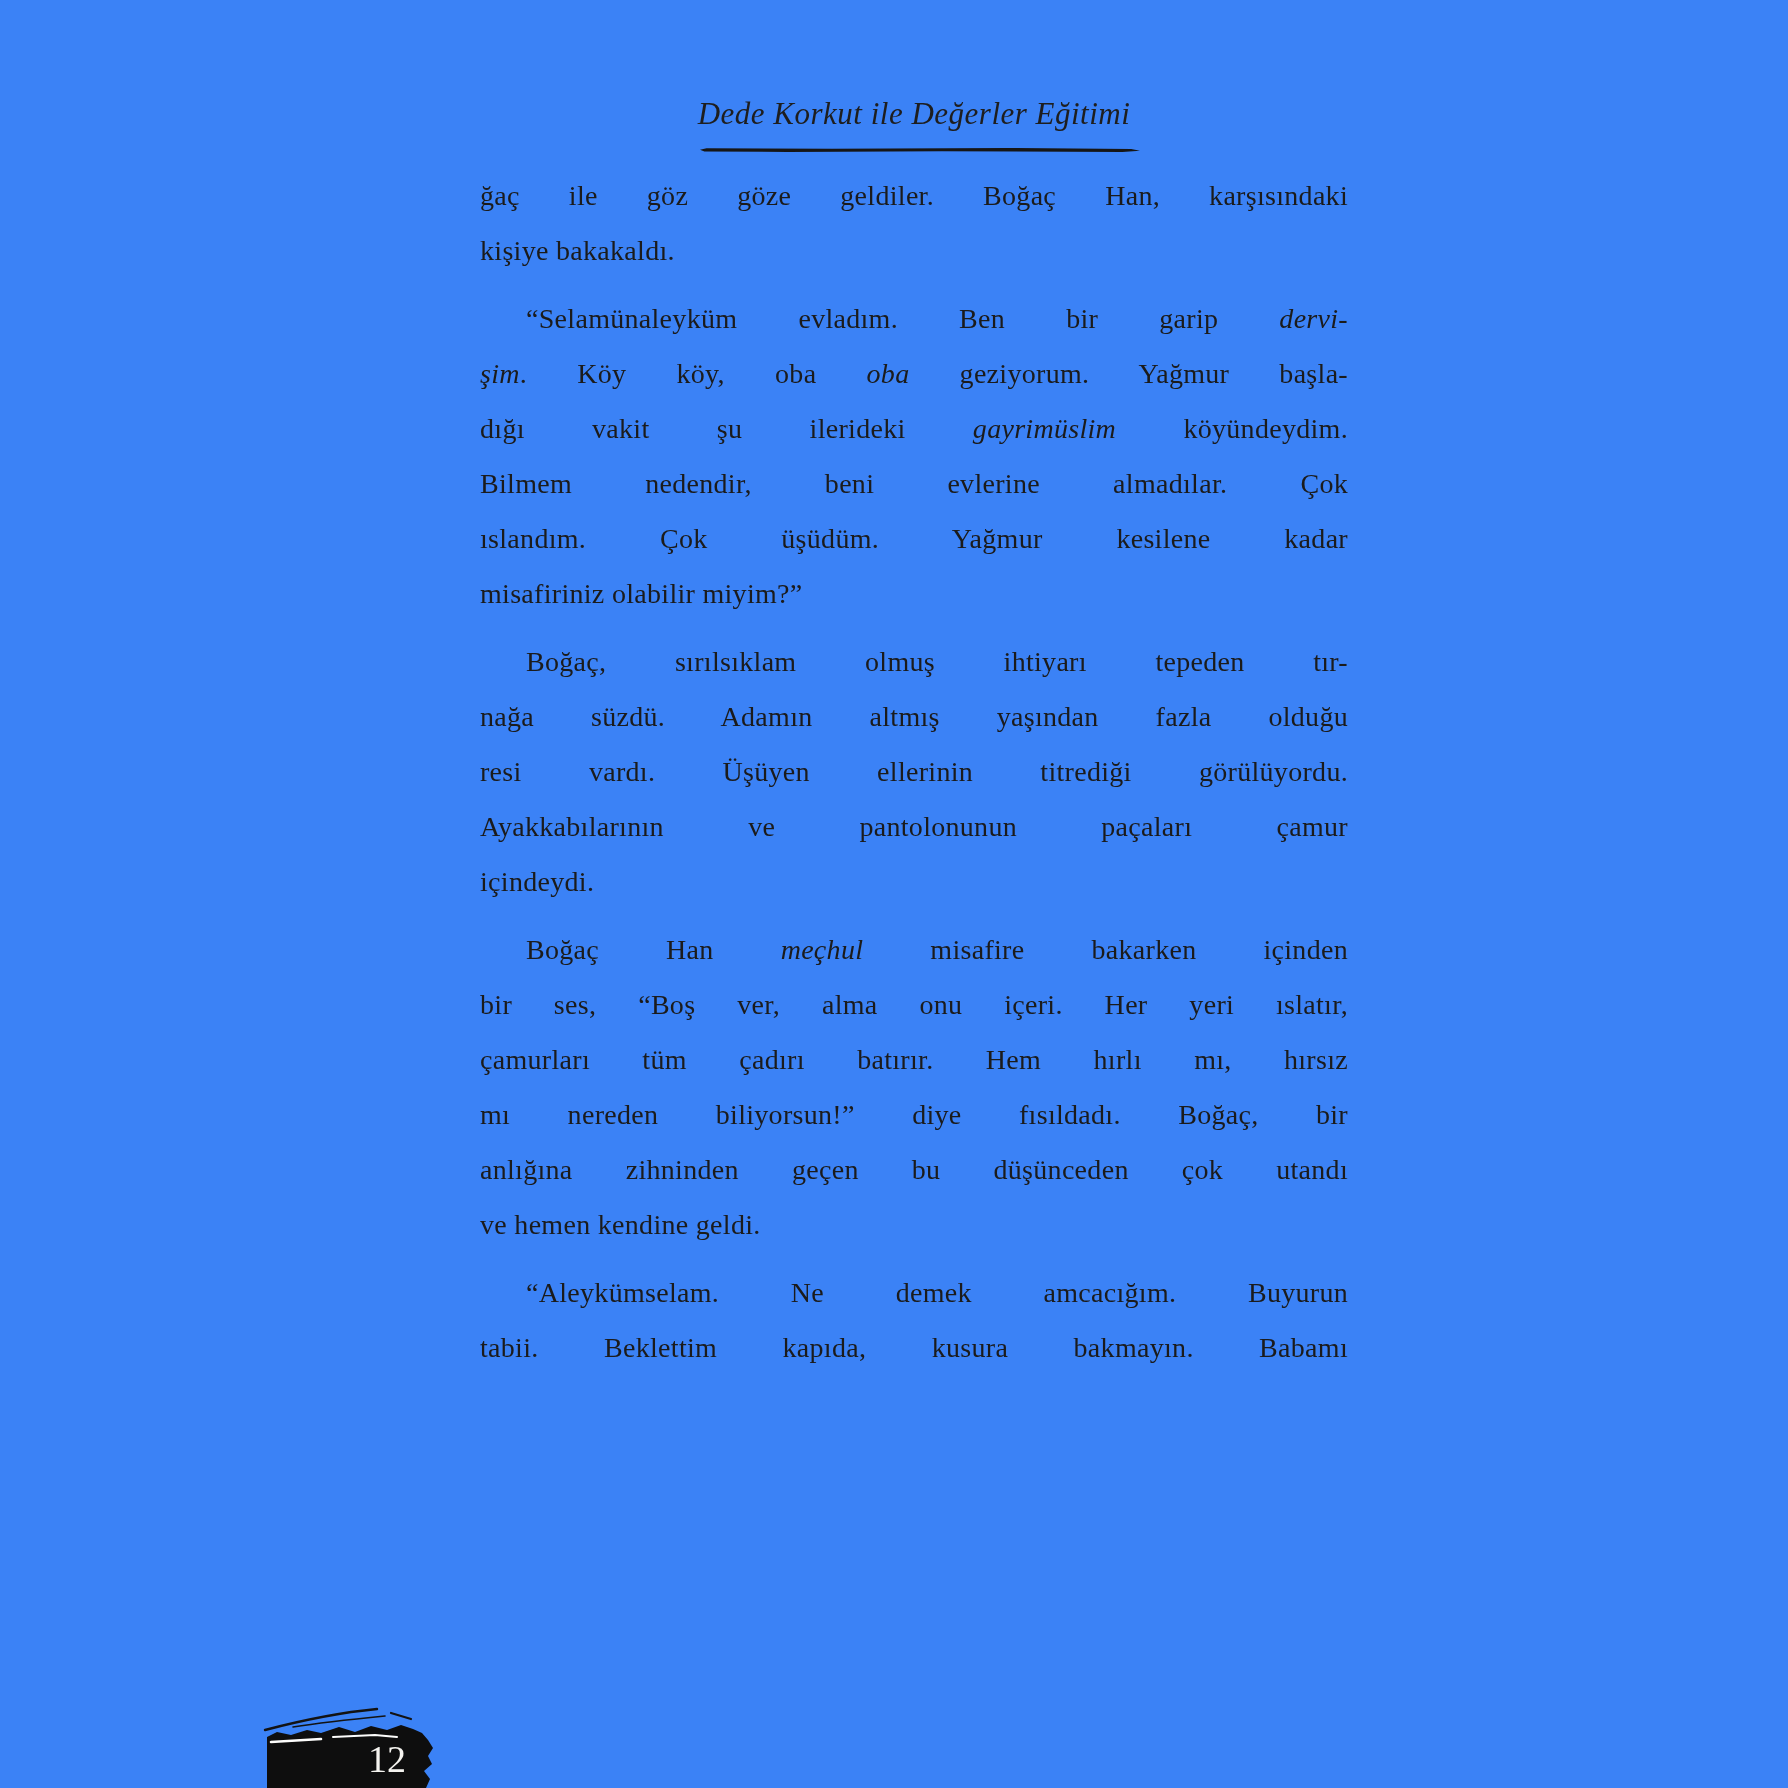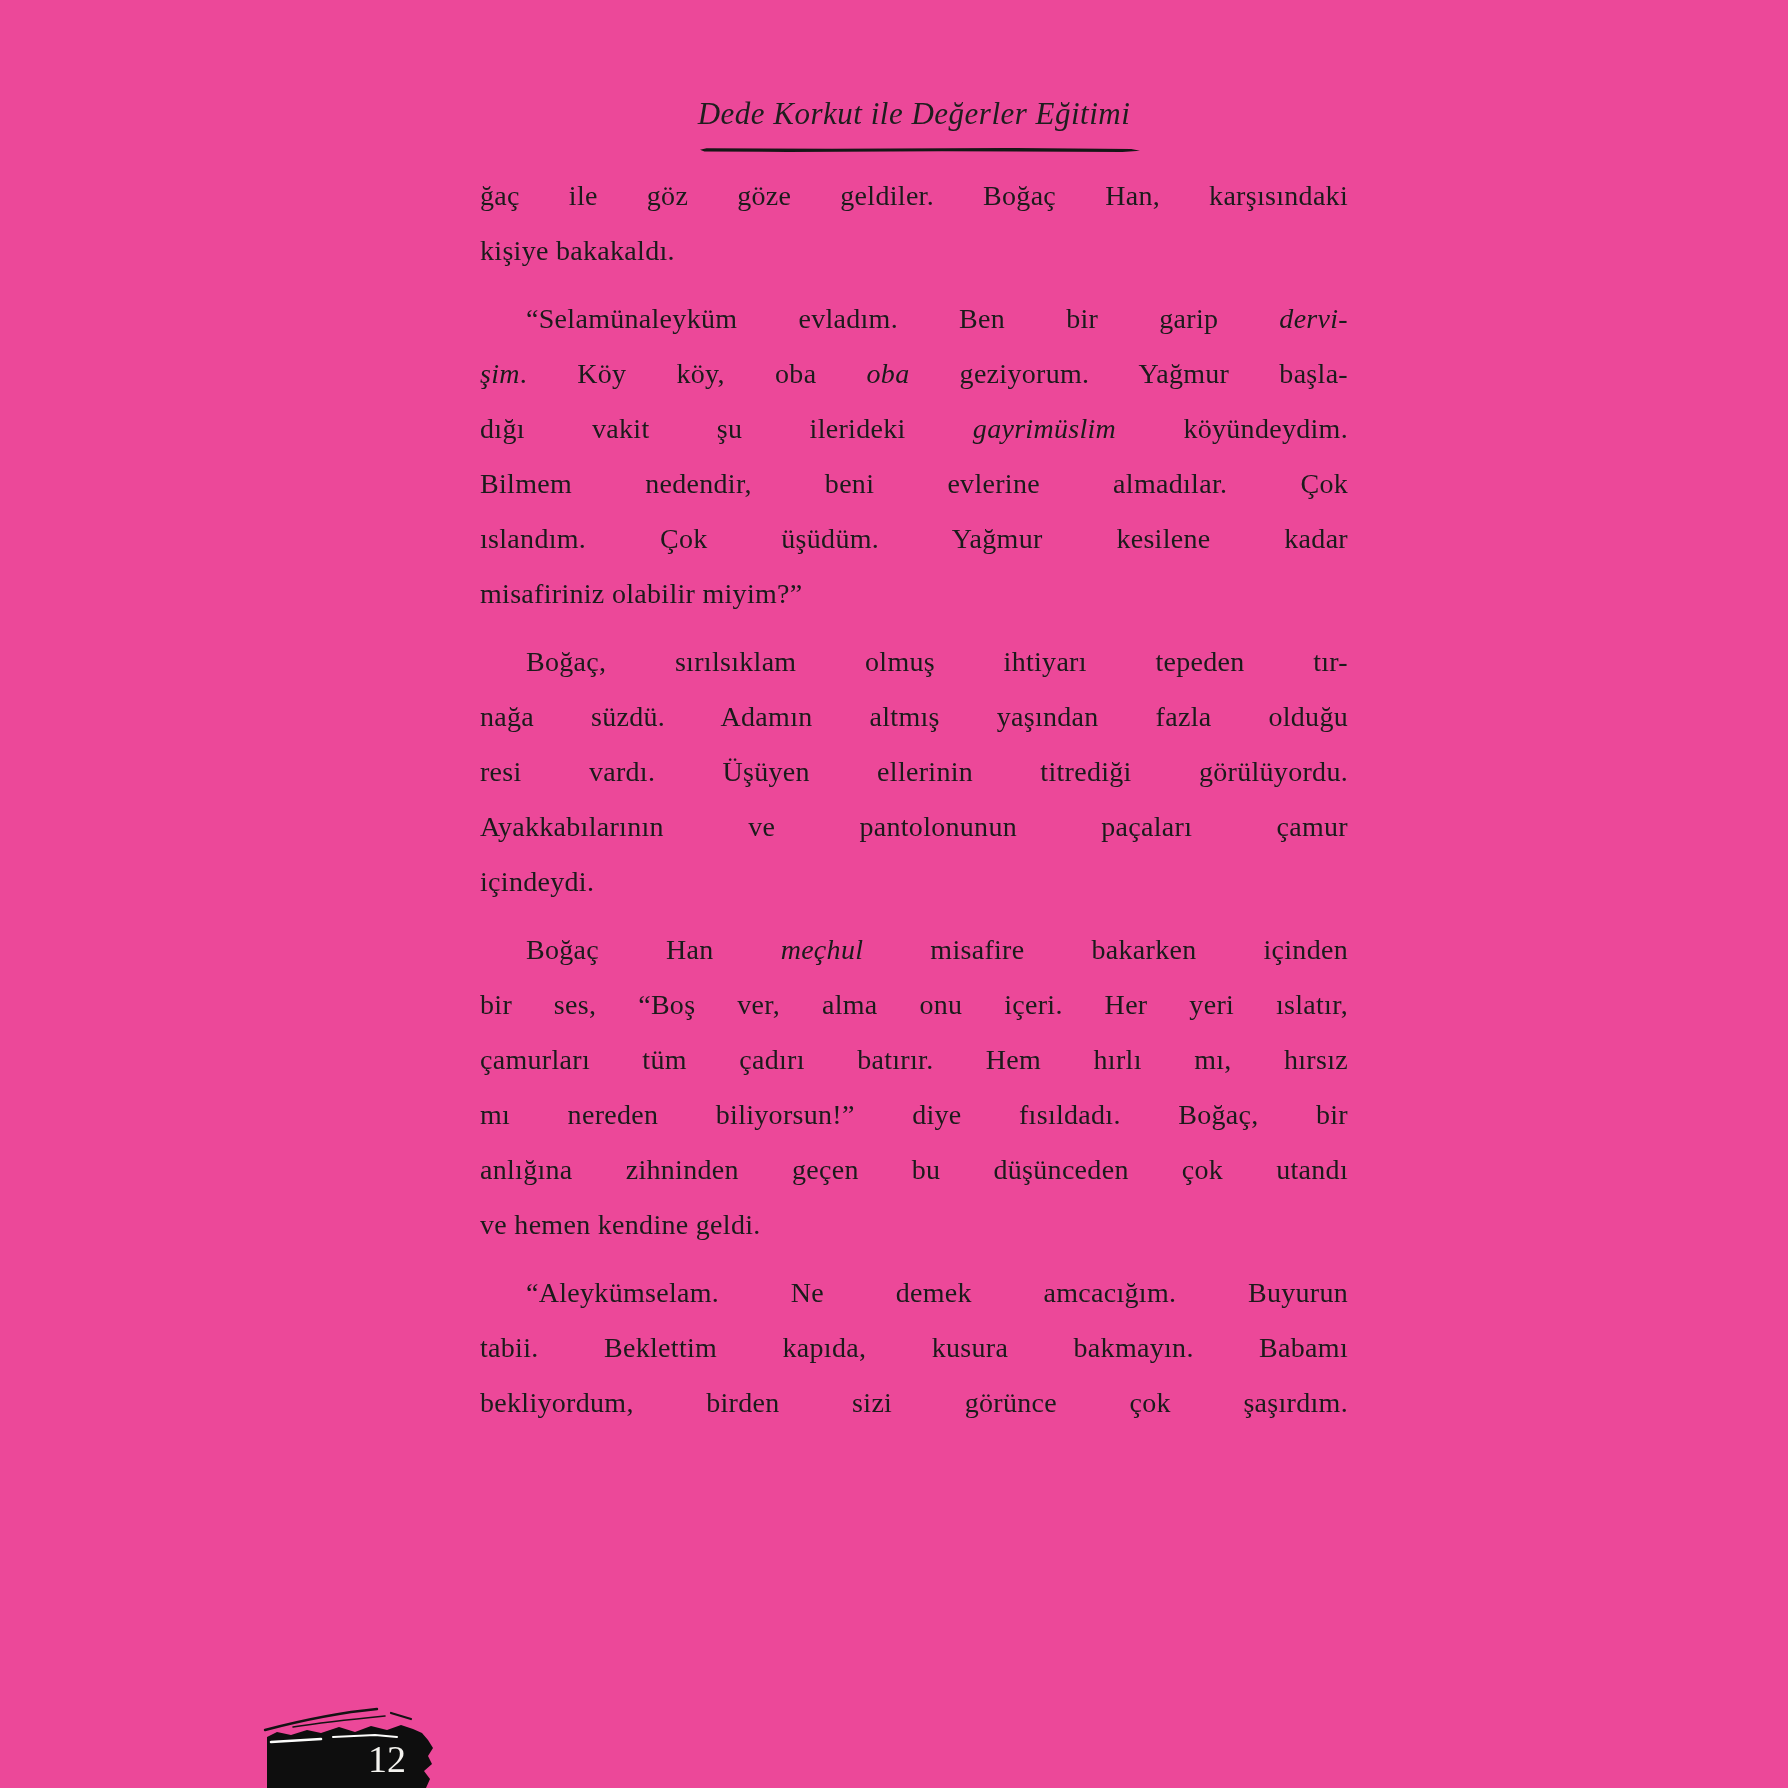--- a/index.html
+++ b/index.html
@@ -1,20 +1,20 @@
 <!DOCTYPE html>
 <html lang="tr"><head>
 <meta charset="utf-8">
 <style>
   html,body { margin:0; padding:0; }
   .page {
     position: relative;
     width: 1788px;
     height: 1788px;
-    background: #ec4899;
+    background: #3b82f6;
     overflow: hidden;
     font-family: "Liberation Serif", "DejaVu Serif", serif;
     color: #1b1b1b;
   }
   
   .running-header {
     position: absolute;
     top: 96px;
     left: 480px;
     width: 868px;
@@ -101,21 +101,20 @@
         <div class="line first"><span>Boğaç Han </span><i>meçhul</i><span> misafire bakarken içinden</span></div>
         <div class="line"><span>bir ses, “Boş ver, alma onu içeri. Her yeri ıslatır,</span></div>
         <div class="line"><span>çamurları tüm çadırı batırır. Hem hırlı mı, hırsız</span></div>
         <div class="line"><span>mı nereden biliyorsun!” diye fısıldadı. Boğaç, bir</span></div>
         <div class="line"><span>anlığına zihninden geçen bu düşünceden çok utandı</span></div>
         <div class="line last"><span>ve hemen kendine geldi.</span></div>
       </div>
       <div class="para">
         <div class="line first"><span>“Aleykümselam. Ne demek amcacığım. Buyurun</span></div>
         <div class="line"><span>tabii. Beklettim kapıda, kusura bakmayın. Babamı</span></div>
-        <div class="line"><span>bekliyordum, birden sizi görünce çok şaşırdım.</span></div>
       </div>
     </div>
 
   <div class="badge-wrap">
     <svg viewBox="0 0 182 82" xmlns="http://www.w3.org/2000/svg">
 
       <path d="M2,24 C 40,14 72,7 114,3" fill="none" stroke="#131313" stroke-width="2.4" stroke-linecap="round"></path>
       <path d="M30,21 C 62,16 92,13 122,10" fill="none" stroke="#131313" stroke-width="1.6" stroke-linecap="round"></path>
       <path d="M128,7 L 148,13" fill="none" stroke="#131313" stroke-width="2.2" stroke-linecap="round"></path>
 

